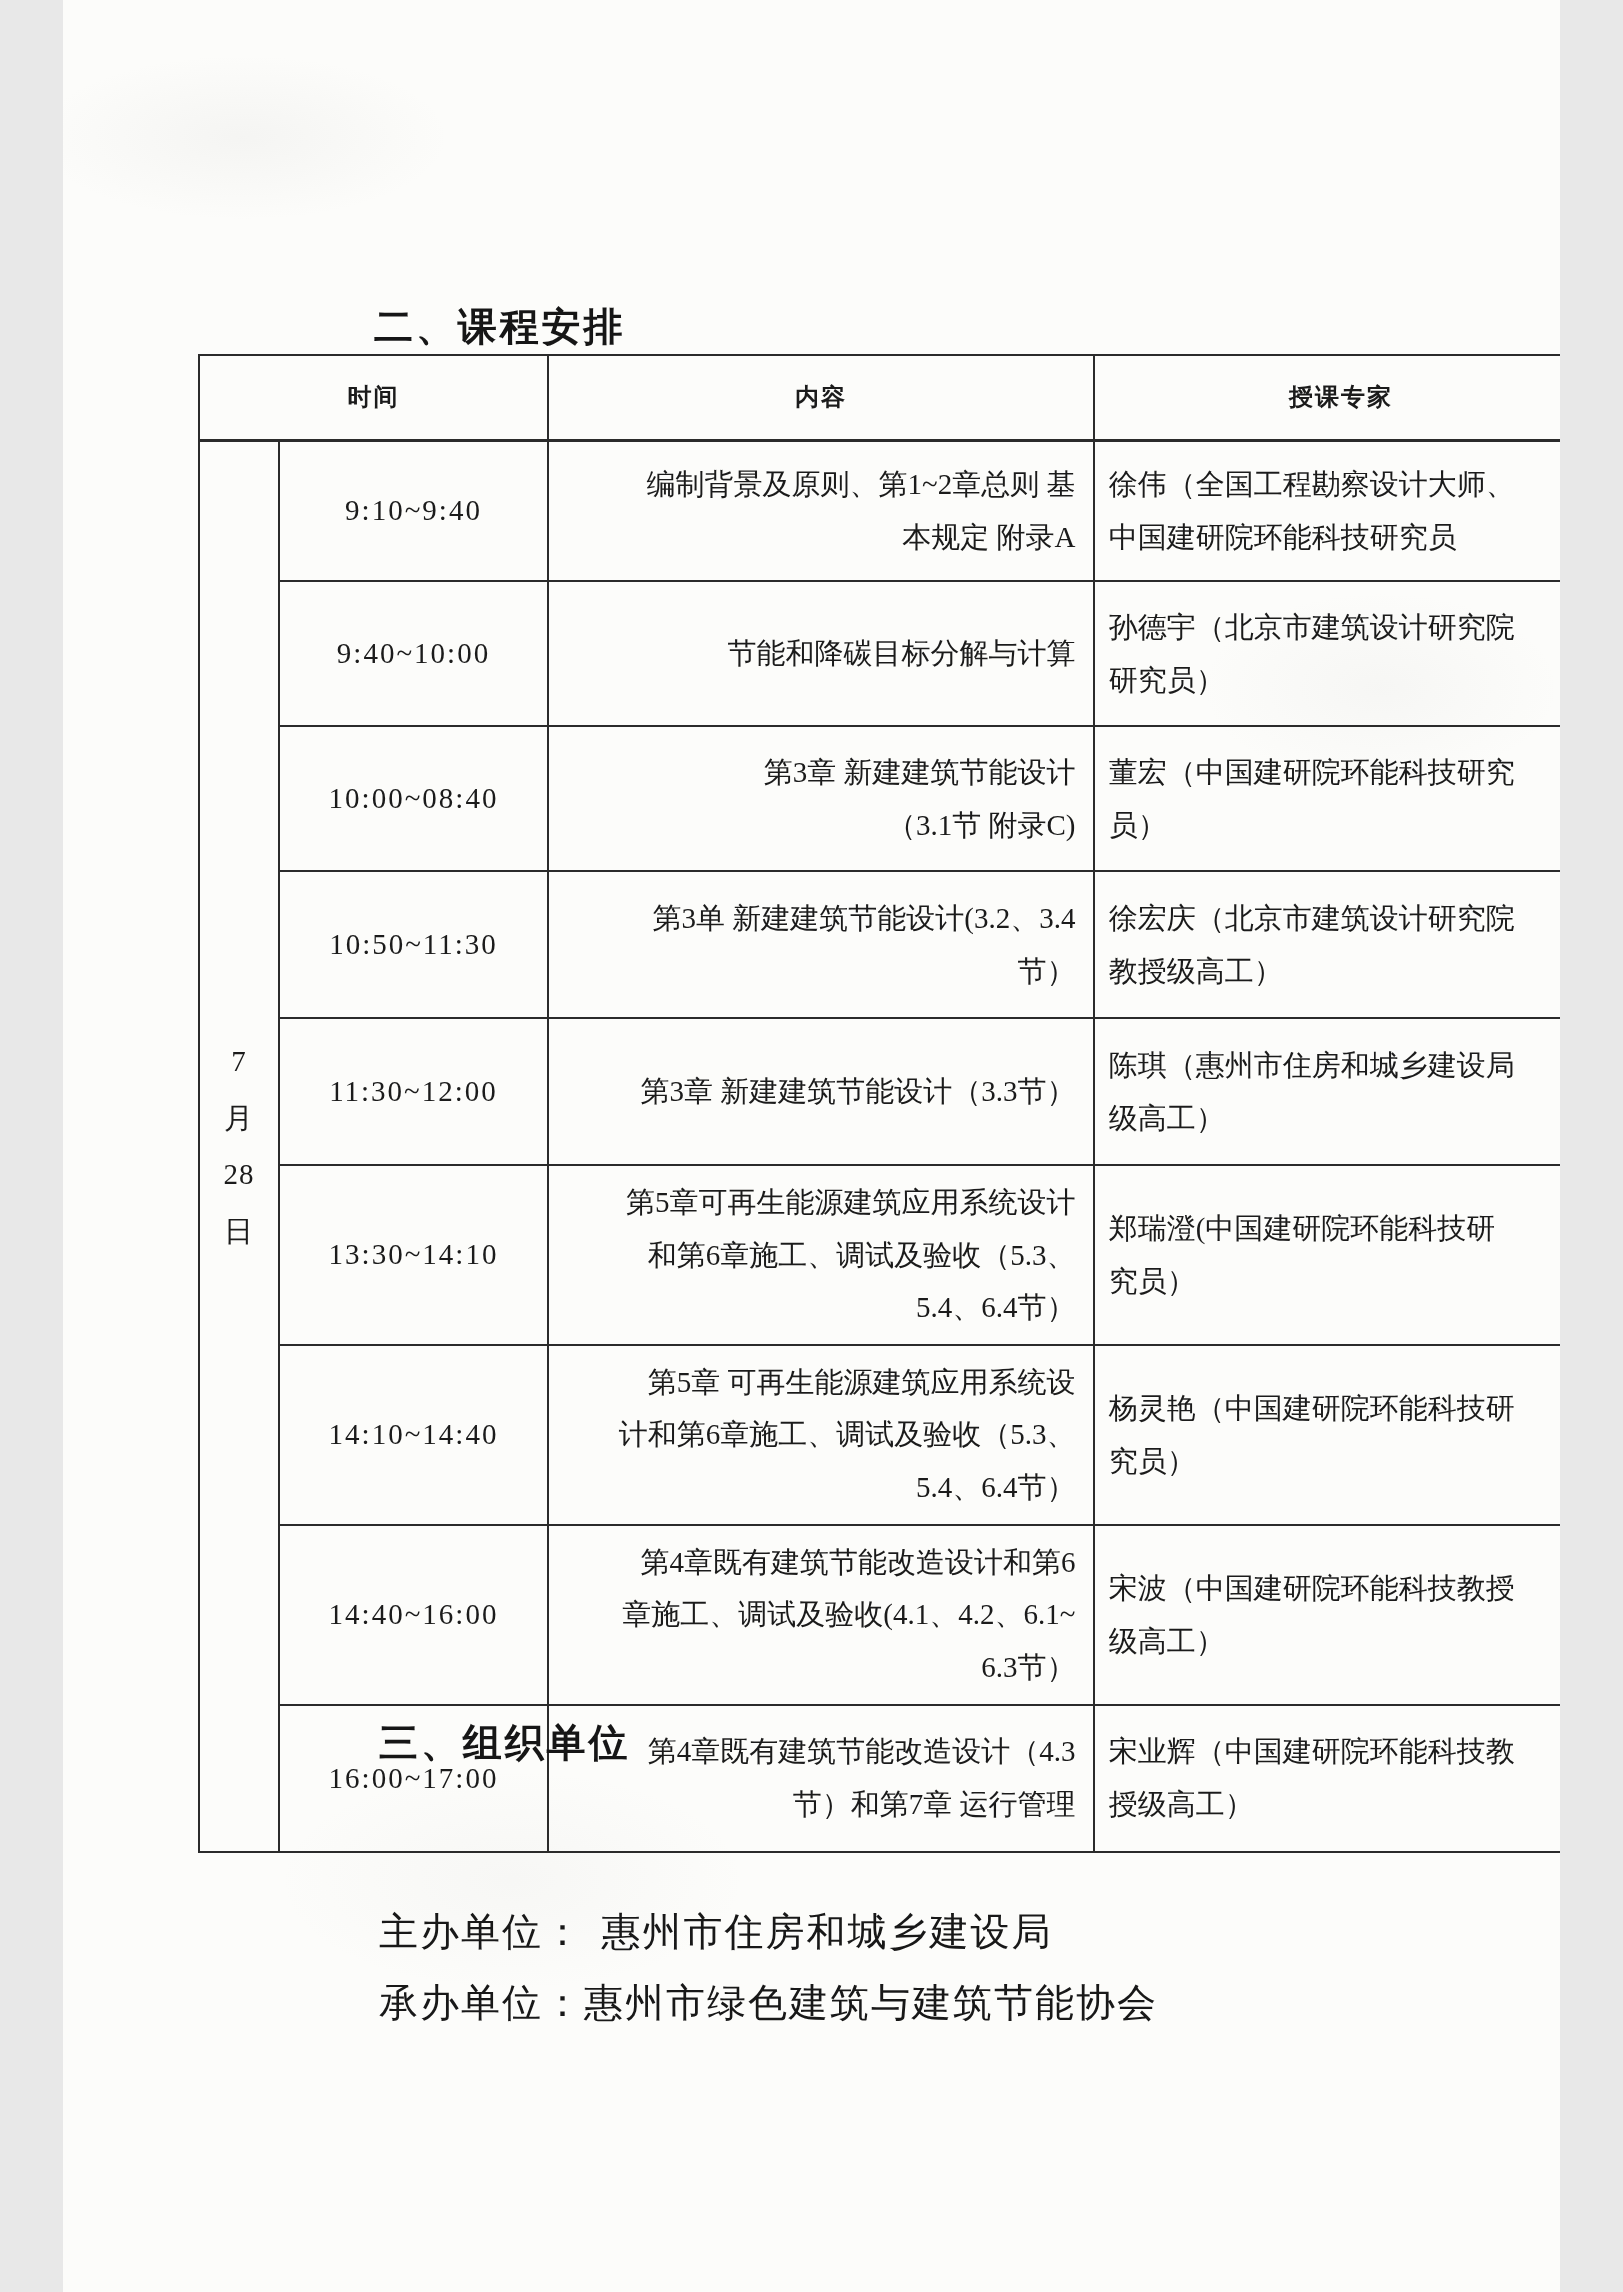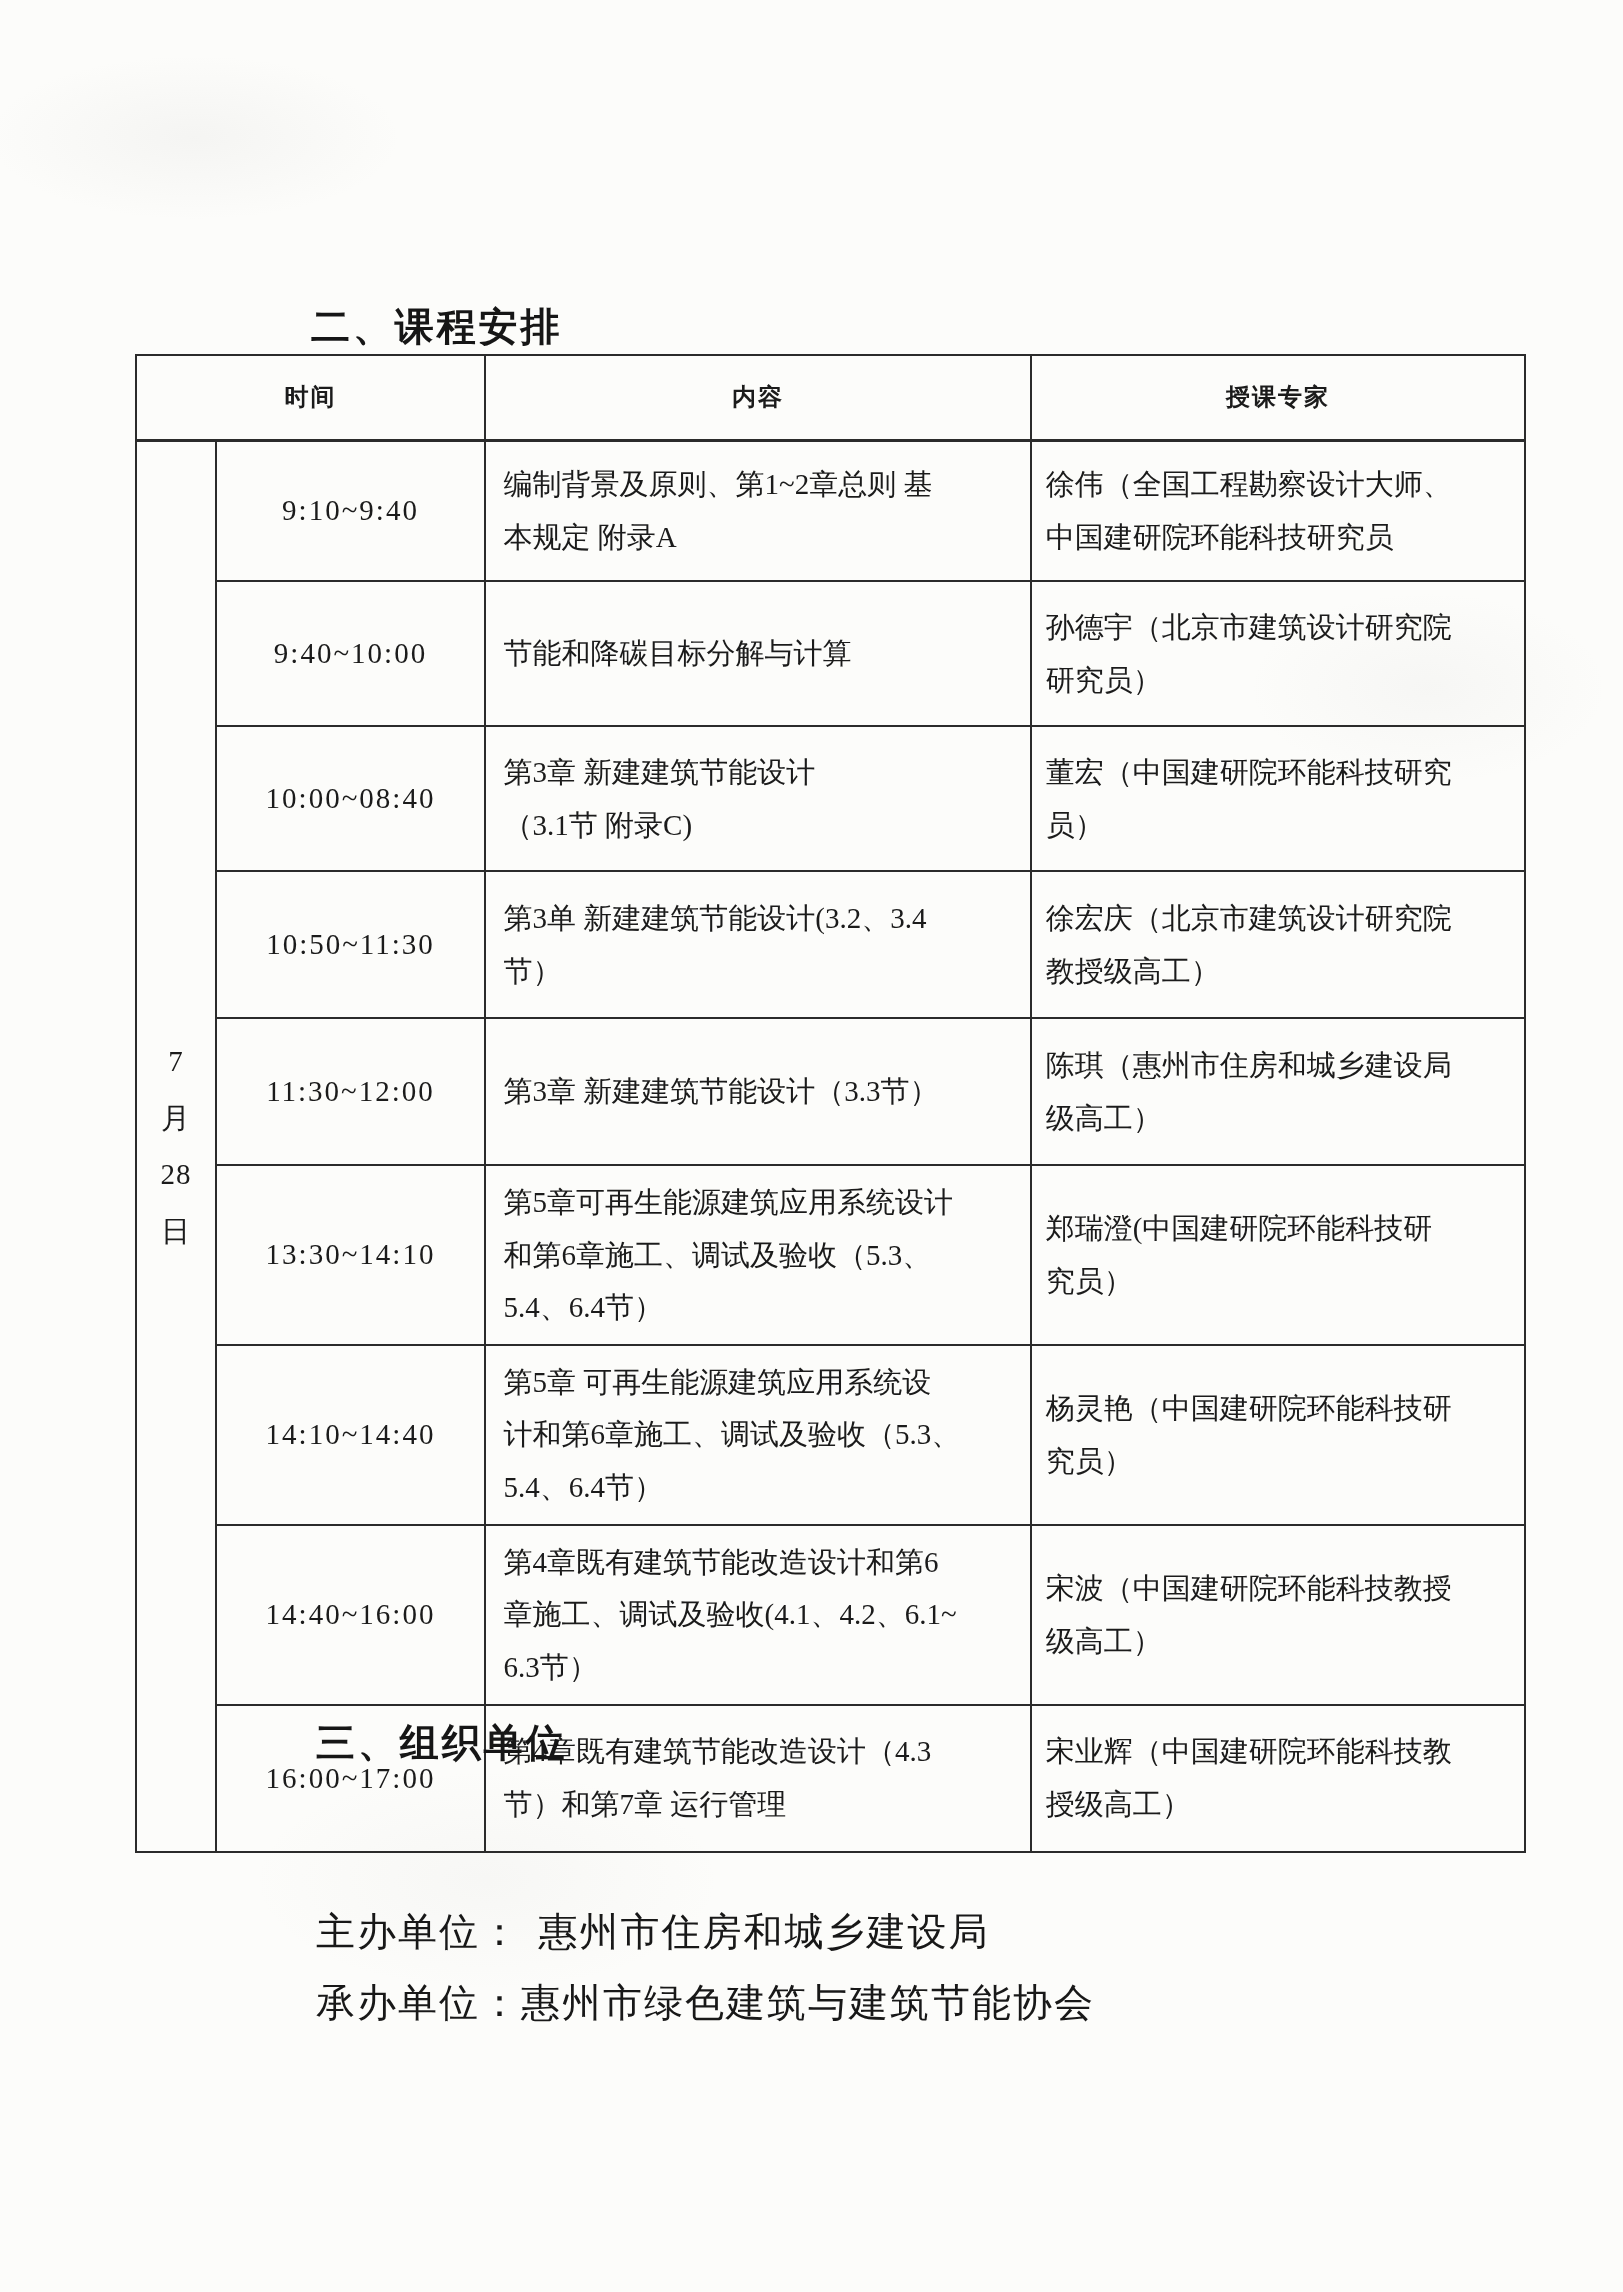--- a/index.html
+++ b/index.html
@@ -3,21 +3,21 @@
 <meta charset="utf-8">
 <style>
   * { box-sizing: border-box; }
   html, body {
     margin: 0;
     padding: 0;
     background: #e8e8e8;
   }
   .page {
     position: relative;
-    width: 1623px;
+    width: 1497px;
     height: 2293px;
     margin: 0 auto;
     background: #fcfcfa;
     font-family: "Liberation Serif", serif;
     color: #1c1c1c;
     overflow: hidden;
   }
   
   .page::before {
     content: "";
@@ -78,21 +78,21 @@
   td.time-cell {
     text-align: center;
     letter-spacing: 2px;
     white-space: nowrap;
     font-size: 29px;
   }
   td.content-cell {
     padding: 9.8px 17.6px;
     line-height: 1.82;
     white-space: pre-line;
-    text-align: left;
+    text-align: right;
   }
   td.expert-cell {
     padding: 9.8px 13.7px;
     line-height: 1.82;
     white-space: pre-line;
     text-align: left;
   }
   tr.h144 { height: 141px; }
   tr.h148 { height: 145px; }
   tr.h150 { height: 147px; }

